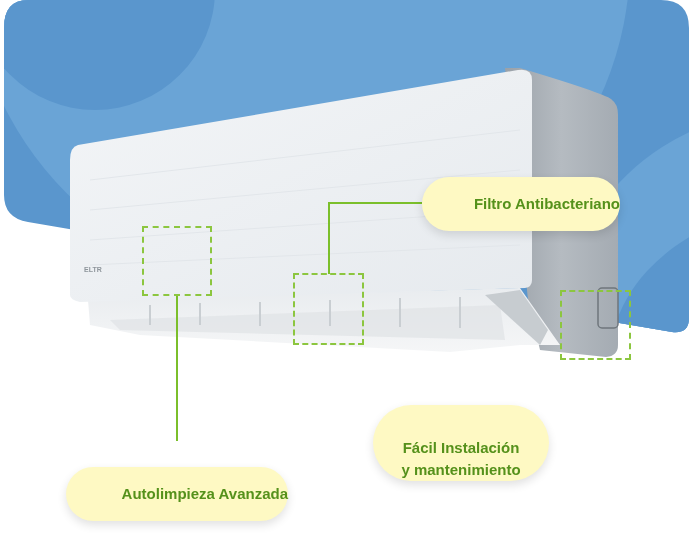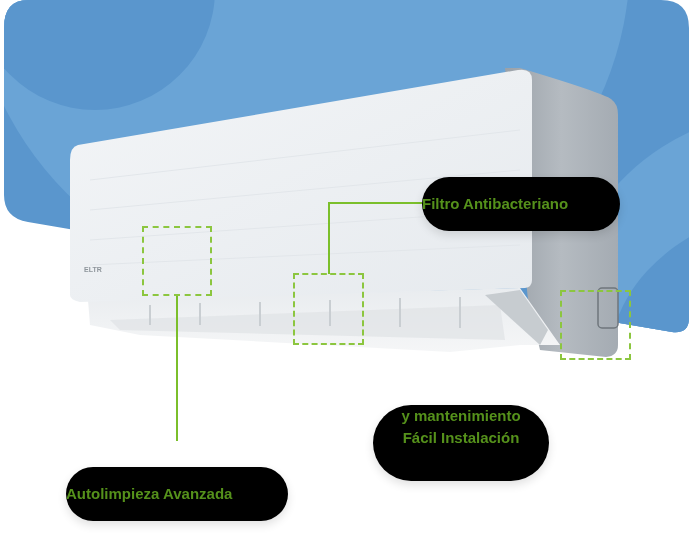--- a/index.html
+++ b/index.html
@@ -1,21 +1,21 @@
 <!DOCTYPE html>
 <html><head>
 <meta charset="utf-8">
 <style>
   html, body { margin:0; padding:0; }
   body { width:689px; height:538px; background:#ffffff; position:relative; overflow:hidden;
          font-family:"Liberation Sans", sans-serif; }
   .bg { position:absolute; left:0; top:0; width:689px; height:340px; }
   .unit { position:absolute; left:0; top:0; width:689px; height:400px; }
-  .callout-pill { position:absolute; background:#000000; border-radius:30px; color:#55911b;
-                  font-weight:bold; display:flex; align-items:center; justify-content:flex-start;
+  .callout-pill { position:absolute; background:#fef9c3; border-radius:30px; color:#55911b;
+                  font-weight:bold; display:flex; align-items:center; justify-content:flex-end;
                   text-align:center; box-shadow:0 4px 10px rgba(0,0,0,0.12); font-size:15px; line-height:22px; }
   .connector { position:absolute; background:#7bbf2b; }
   .hotspot { position:absolute; border:2px dashed #8cc63f; box-sizing:border-box; cursor:pointer; }
 </style>
 </head>
 <body>
 
 <svg class="bg" viewBox="0 0 689 340">
   <defs>
     <clipPath id="bgclip">
@@ -86,15 +86,15 @@
 
 <div class="callout-pill" style="left:422px; top:177px; width:198px; height:54px;">
   <span>Filtro Antibacteriano</span>
 </div>
 
 <div class="callout-pill" style="left:66px; top:467px; width:222px; height:54px;">
   <span>Autolimpieza Avanzada</span>
 </div>
 
 <div class="callout-pill" style="left:373px; top:405px; width:176px; height:76px; flex-direction:column; border-radius:38px;">
+  <span>Fácil Instalación</span>
   <span>y mantenimiento</span>
-  <span>Fácil Instalación</span>
 </div>
 
 </body></html>

